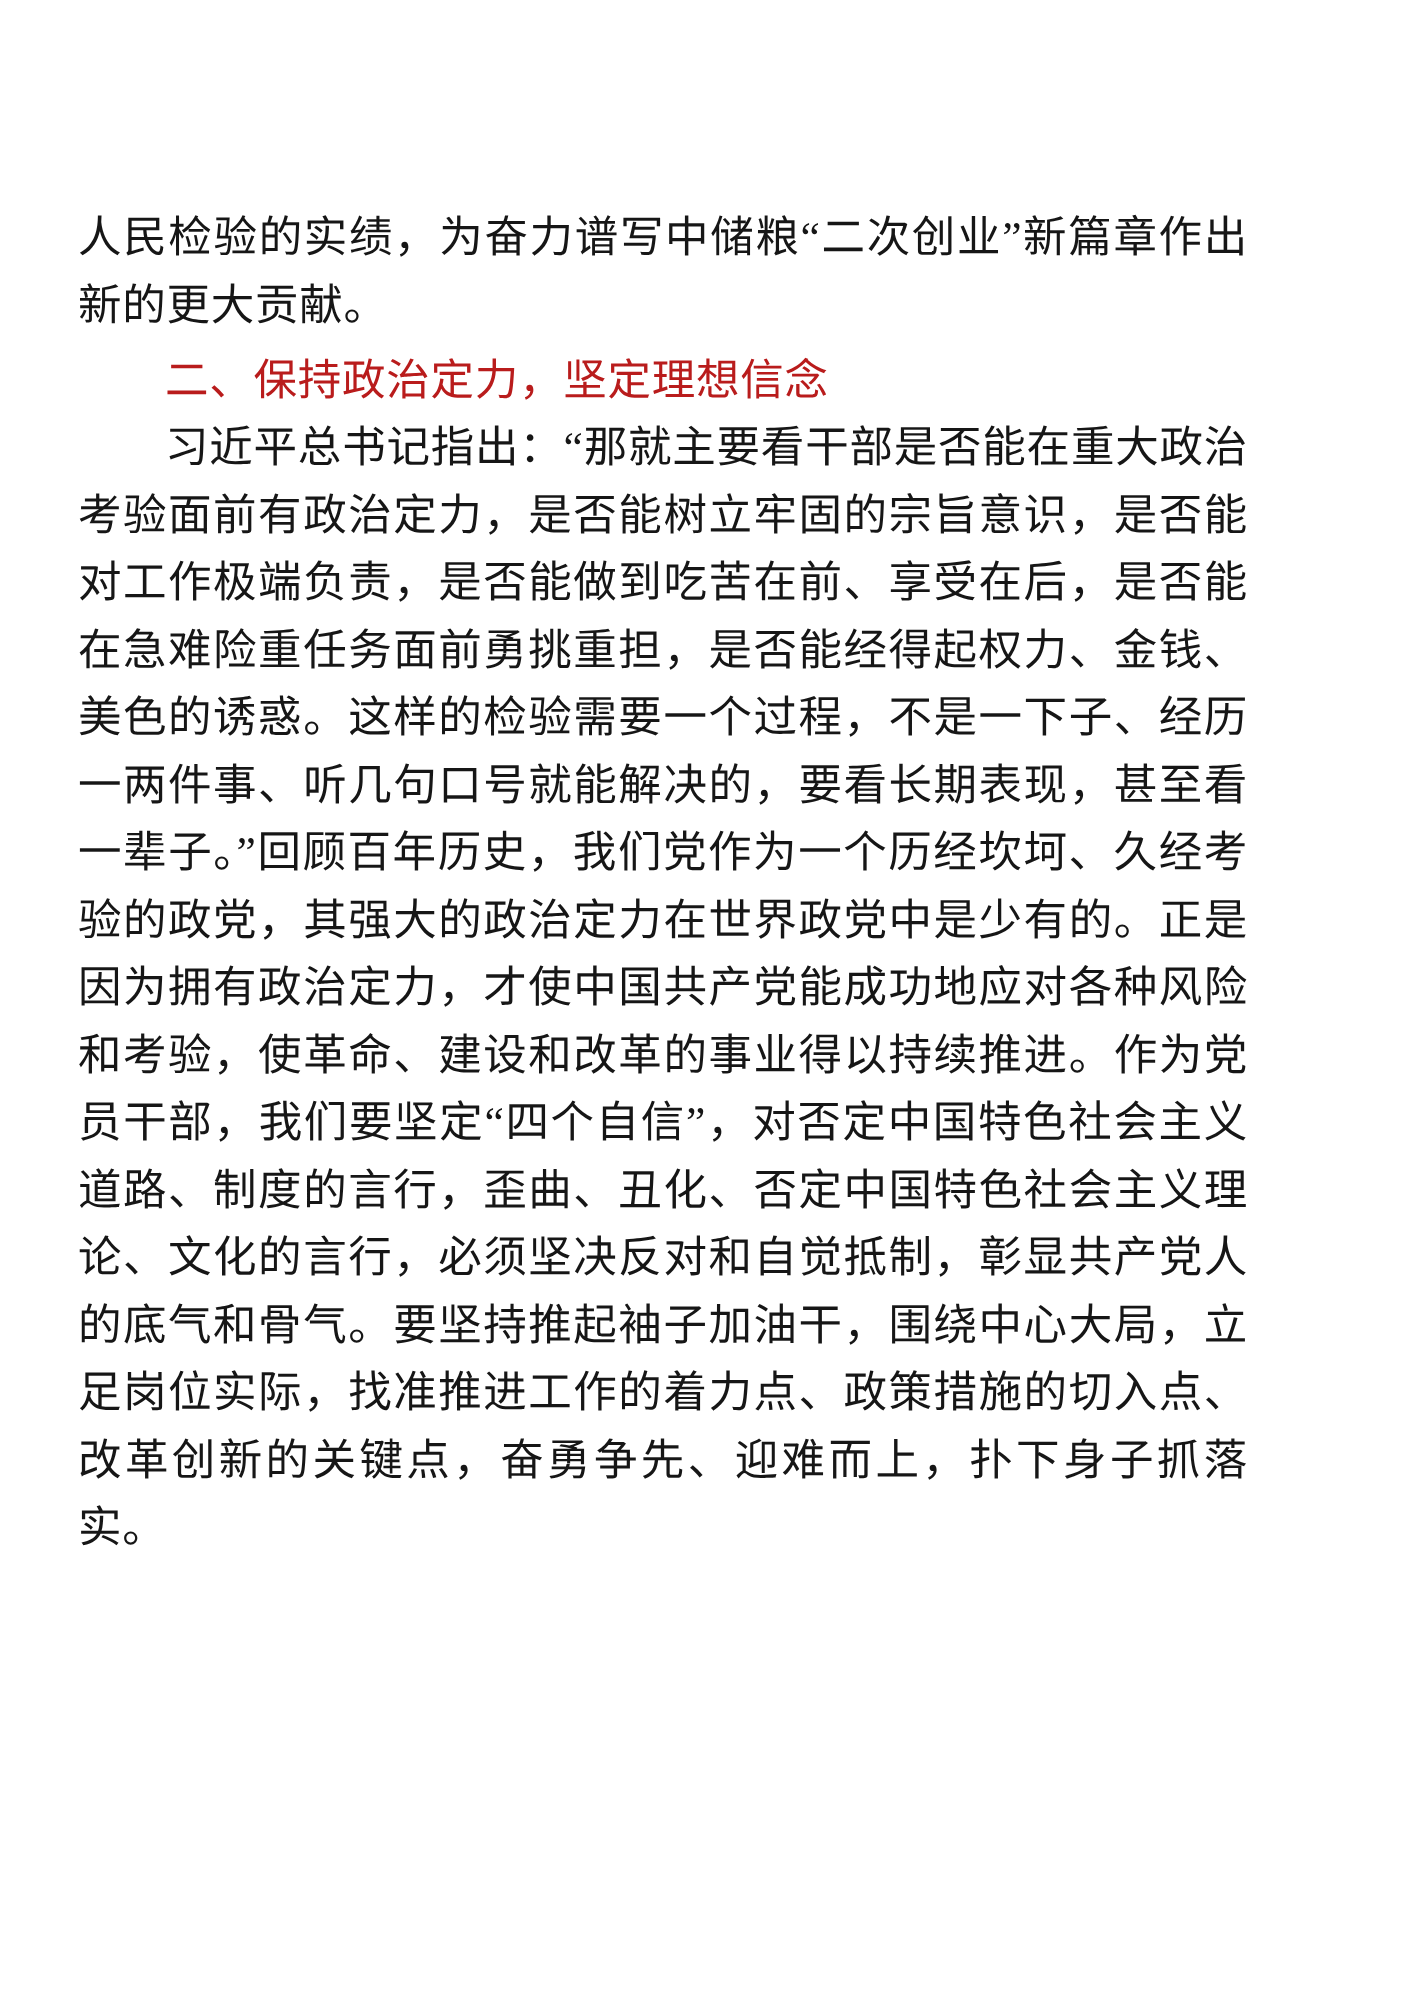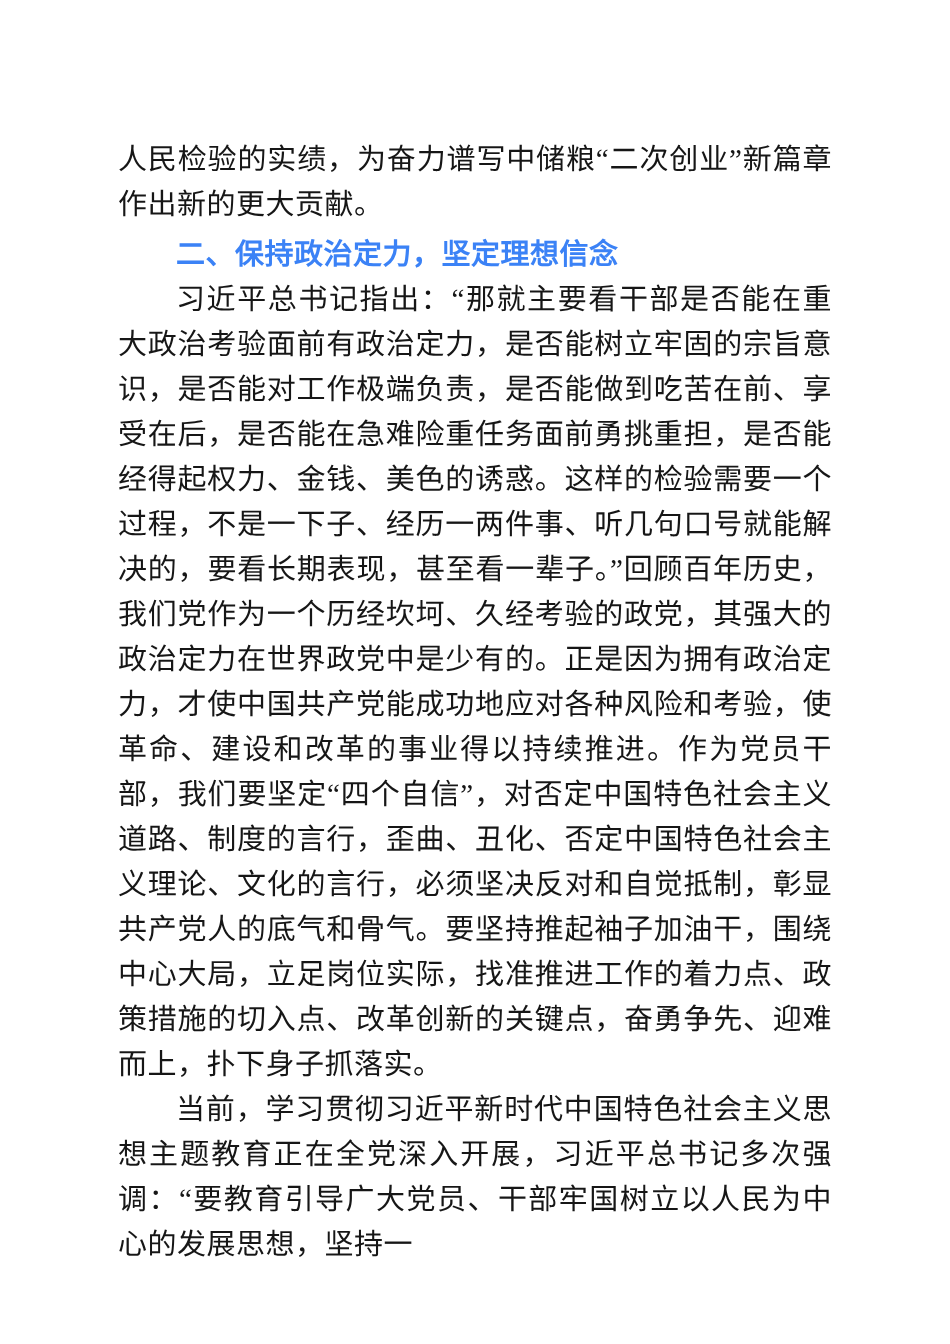--- a/index.html
+++ b/index.html
@@ -10,54 +10,53 @@
   .page {
     position: relative;
     width: 950px;
     height: 1344px;
     background: #ffffff;
     overflow: hidden;
     box-sizing: border-box;
   }
   .content {
     box-sizing: border-box;
-    padding: 137px 118px 0 118px;
+    padding: 137px 118px 0 52px;
     width: 100%;
     font-family: "Liberation Serif", "DejaVu Serif", serif;
     font-size: 29px;
     line-height: 45px;
     color: #161616;
     text-align: justify;
     text-align-last: left;
     letter-spacing: 0.5px;
   }
   .para {
     margin: 0;
     text-indent: 2em;
   }
   .para.continuation {
     text-indent: 0;
   }
   .heading {
     margin: 5px 0 0 0;
     text-indent: 2em;
     font-family: "Liberation Sans", "DejaVu Sans", sans-serif;
-    font-weight: bold;
-    color: #3b82f6;
+    font-weight: normal;
+    color: #b91c1c;
   }
 </style>
 </head>
 <body>
 
 <div class="page">
   <div class="content">
 
     <p class="para continuation">人民检验的实绩，为奋力谱写中储粮“二次创业”新篇章作出新的更大贡献。</p>
 
     <p class="heading">二、保持政治定力，坚定理想信念</p>
 
     <p class="para">习近平总书记指出：“那就主要看干部是否能在重大政治考验面前有政治定力，是否能树立牢固的宗旨意识，是否能对工作极端负责，是否能做到吃苦在前、享受在后，是否能在急难险重任务面前勇挑重担，是否能经得起权力、金钱、美色的诱惑。这样的检验需要一个过程，不是一下子、经历一两件事、听几句口号就能解决的，要看长期表现，甚至看一辈子。”回顾百年历史，我们党作为一个历经坎坷、久经考验的政党，其强大的政治定力在世界政党中是少有的。正是因为拥有政治定力，才使中国共产党能成功地应对各种风险和考验，使革命、建设和改革的事业得以持续推进。作为党员干部，我们要坚定“四个自信”，对否定中国特色社会主义道路、制度的言行，歪曲、丑化、否定中国特色社会主义理论、文化的言行，必须坚决反对和自觉抵制，彰显共产党人的底气和骨气。要坚持推起袖子加油干，围绕中心大局，立足岗位实际，找准推进工作的着力点、政策措施的切入点、改革创新的关键点，奋勇争先、迎难而上，扑下身子抓落实。</p>
 
 
-    <p class="para">当前，学习贯彻习近平新时代中国特色社会主义思想主题教育正在全党深入开展，习近平总书记多次强调：“要教育引导广大党员、干部牢国树立以人民为中心的发展思想，坚持一</p>
 
   </div>
 </div>
 
 </body></html>

